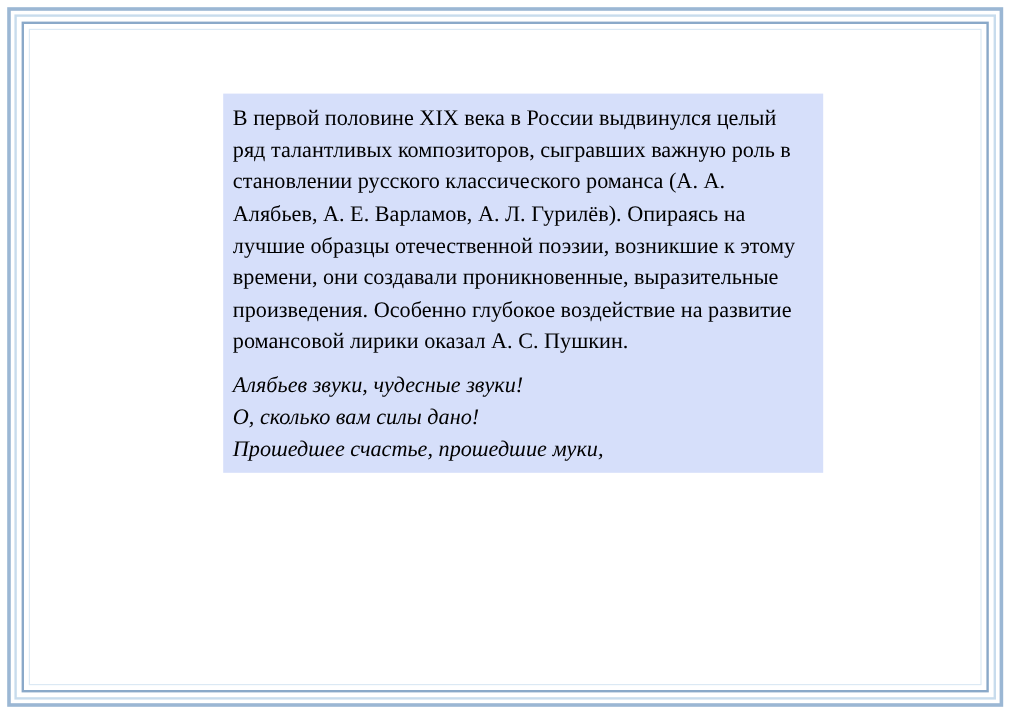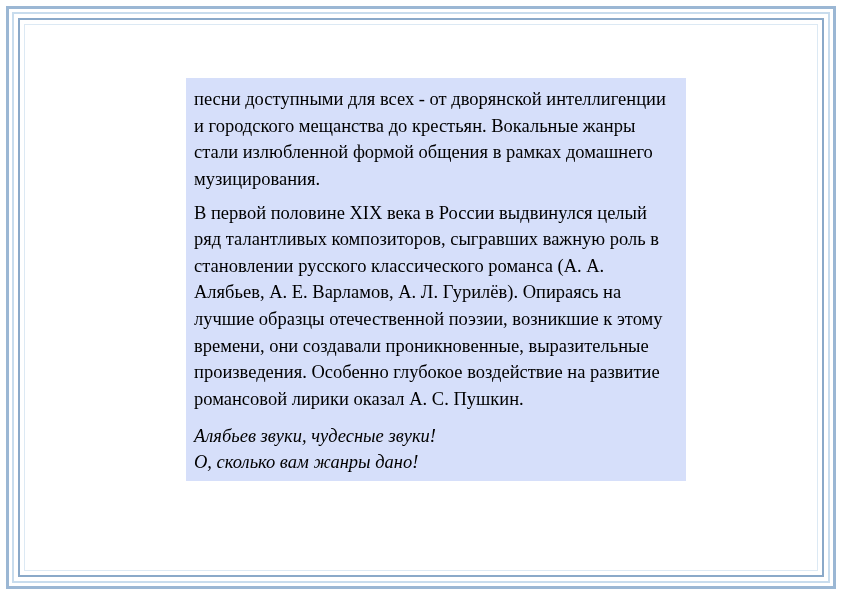--- a/index.html
+++ b/index.html
@@ -96,22 +96,22 @@
 
 <div class="slide">
 
   <div class="frame-outer"></div>
   <div class="frame-mid"></div>
   <div class="frame-inner"></div>
   <div class="frame-inner2"></div>
 
   <div class="text-block">
 
-    <p class="para">песни доступными для всех - от дворянской интеллигенции и городского мещанства до крестьян. Вокальные жанры стали излюбленной формой общения в рамках домашнего музицирования.</p>
     <p class="para">В первой половине XIX века в России выдвинулся целый ряд талантливых композиторов, сыгравших важную роль в становлении русского классического романса (А. А. Алябьев, А. Е. Варламов, А. Л. Гурилёв). Опираясь на лучшие образцы отечественной поэзии, возникшие к этому времени, они создавали проникновенные, выразительные произведения. Особенно глубокое воздействие на развитие романсовой лирики оказал А. С. Пушкин.</p>
 
     <div class="verse verse-group">
       <span class="verse-line">Алябьев звуки, чудесные звуки!</span>
-      <span class="verse-line">О, сколько вам жанры дано!</span>
+      <span class="verse-line">О, сколько вам силы дано!</span>
+      <span class="verse-line">Прошедшее счастье, прошедшие муки,</span>
     </div>
 
   </div>
 </div>
 
 </body></html>

